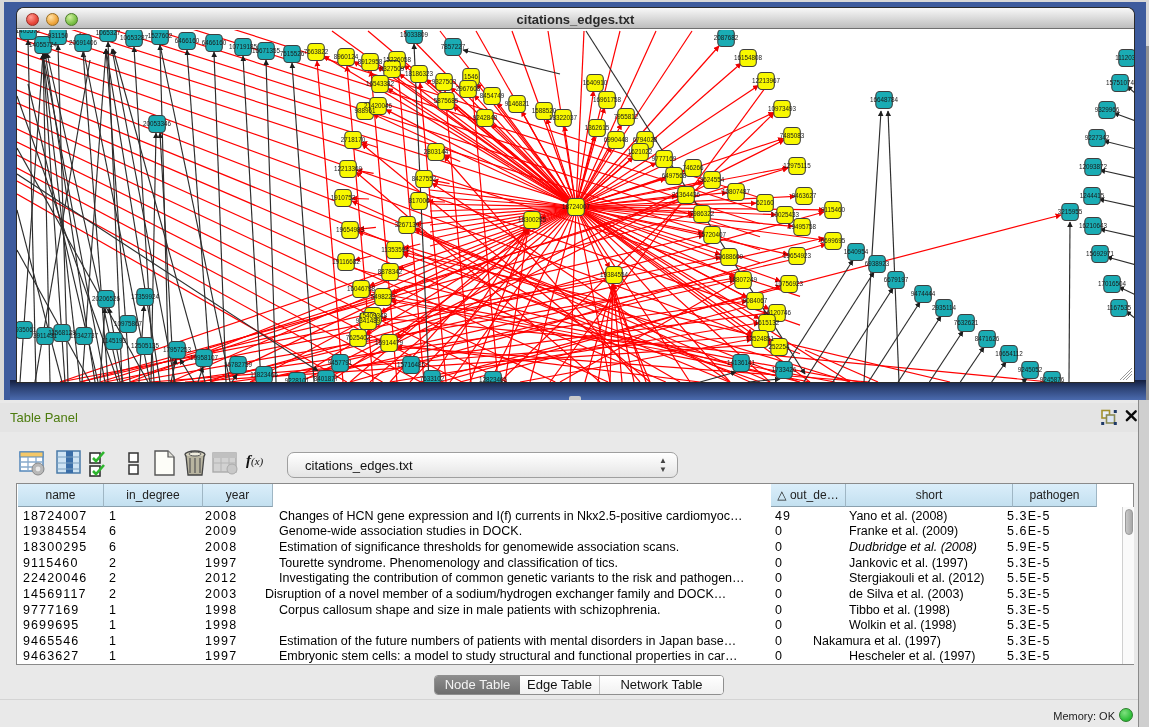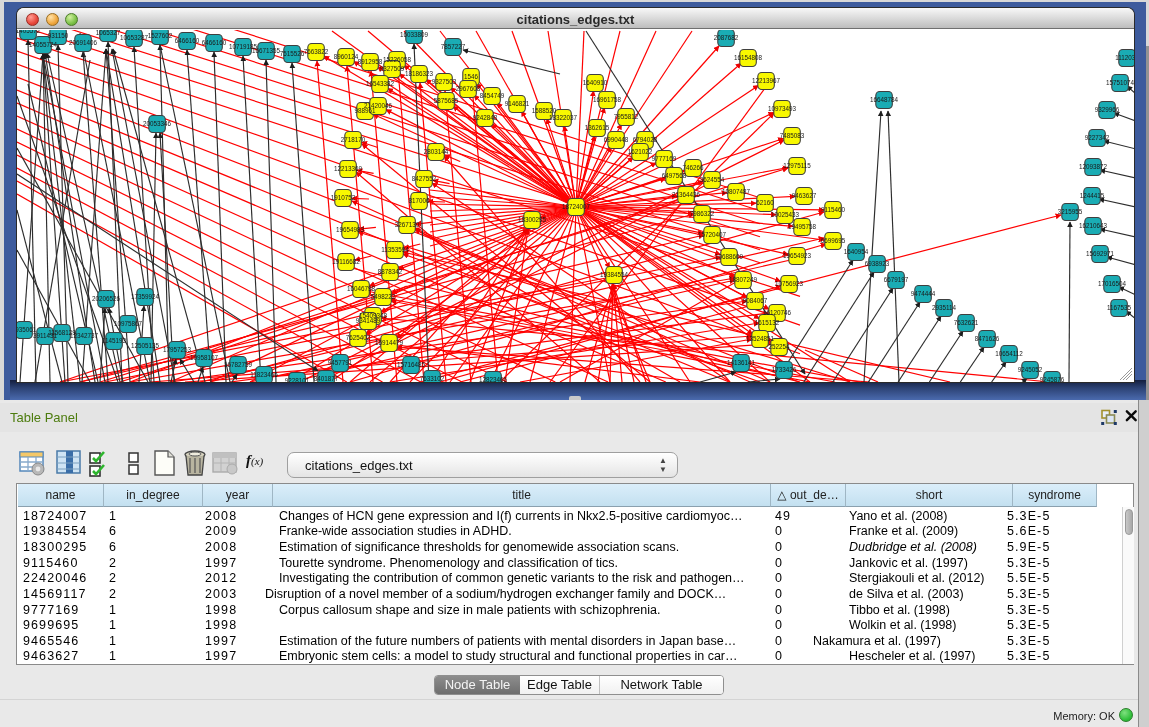--- a/index.html
+++ b/index.html
@@ -691,38 +691,37 @@
     <div class="ticon" style="left:246px; top:20px; width:34px; font-size:15px; font-style:italic; font-family:'Liberation Serif',serif; color:#111;"><b>f</b><span style="font-size:11px">(x)</span></div>
     <div id="dropdown">
       <div class="dt">citations_edges.txt</div>
       <div class="st">▲<br>▼</div>
     </div>
   </div>
   <div id="tablewrap">
       <div class="hc" style="left:1px;width:86px;">name</div>
 <div class="hc" style="left:87px;width:99px;">in_degree</div>
 <div class="hc" style="left:186px;width:70px;">year</div>
-<div class="hc" style="left:256px;width:498px;">title</div>
 <div class="hc" style="left:754px;width:75px;">△ out_de…</div>
 <div class="hc" style="left:829px;width:167px;">short</div>
-<div class="hc" style="left:996px;width:84px;">syndrome</div>
+<div class="hc" style="left:996px;width:84px;">pathogen</div>
 <div class="row" style="top:24.5px;">
         <span class="num" style="left:6px;">18724007</span>
         <span class="num" style="left:92px;">1</span>
         <span class="num" style="left:188px;">2008</span>
         <span class="" style="left:262px;">Changes of HCN gene expression and I(f) currents in Nkx2.5‑positive cardiomyoc…</span>
         <span class="num" style="left:758px;">49</span>
         <span class="" style="left:832px;">Yano et al. (2008)</span>
         <span class="num" style="left:990px;">5.3E-5</span>
       </div>
 <div class="row" style="top:40.2px;">
         <span class="num" style="left:6px;">19384554</span>
         <span class="num" style="left:92px;">6</span>
         <span class="num" style="left:188px;">2009</span>
-        <span class="" style="left:262px;">Franke‑wide association studies in ADHD.</span>
+        <span class="" style="left:262px;">Genome‑wide association studies in DOCK.</span>
         <span class="num" style="left:758px;">0</span>
         <span class="" style="left:832px;">Franke et al. (2009)</span>
         <span class="num" style="left:990px;">5.6E-5</span>
       </div>
 <div class="row" style="top:55.8px;">
         <span class="num" style="left:6px;">18300295</span>
         <span class="num" style="left:92px;">6</span>
         <span class="num" style="left:188px;">2008</span>
         <span class="" style="left:262px;">Estimation of significance thresholds for genomewide association scans.</span>
         <span class="num" style="left:758px;">0</span>

